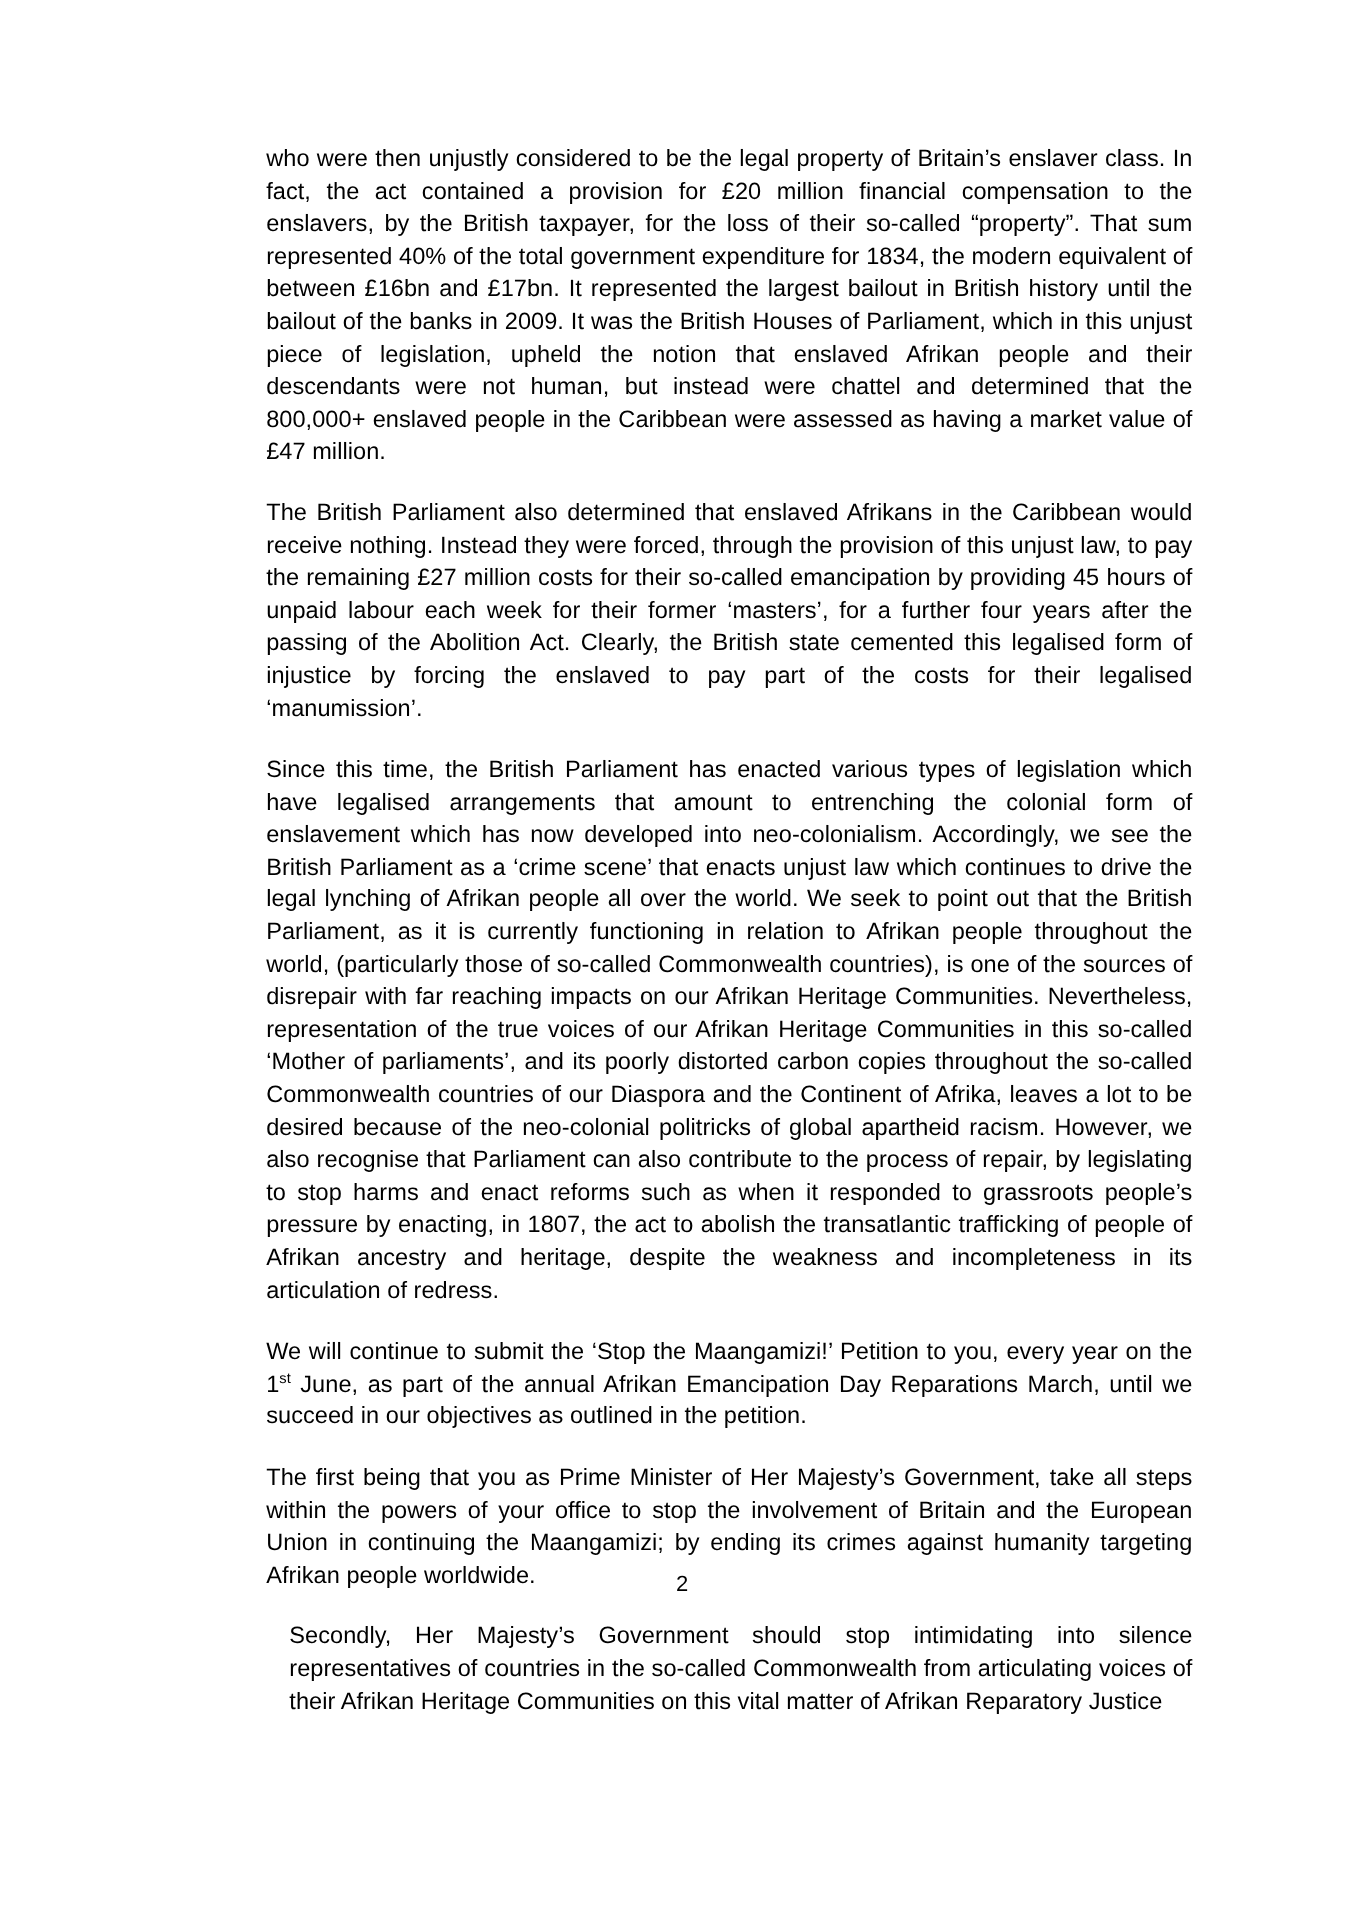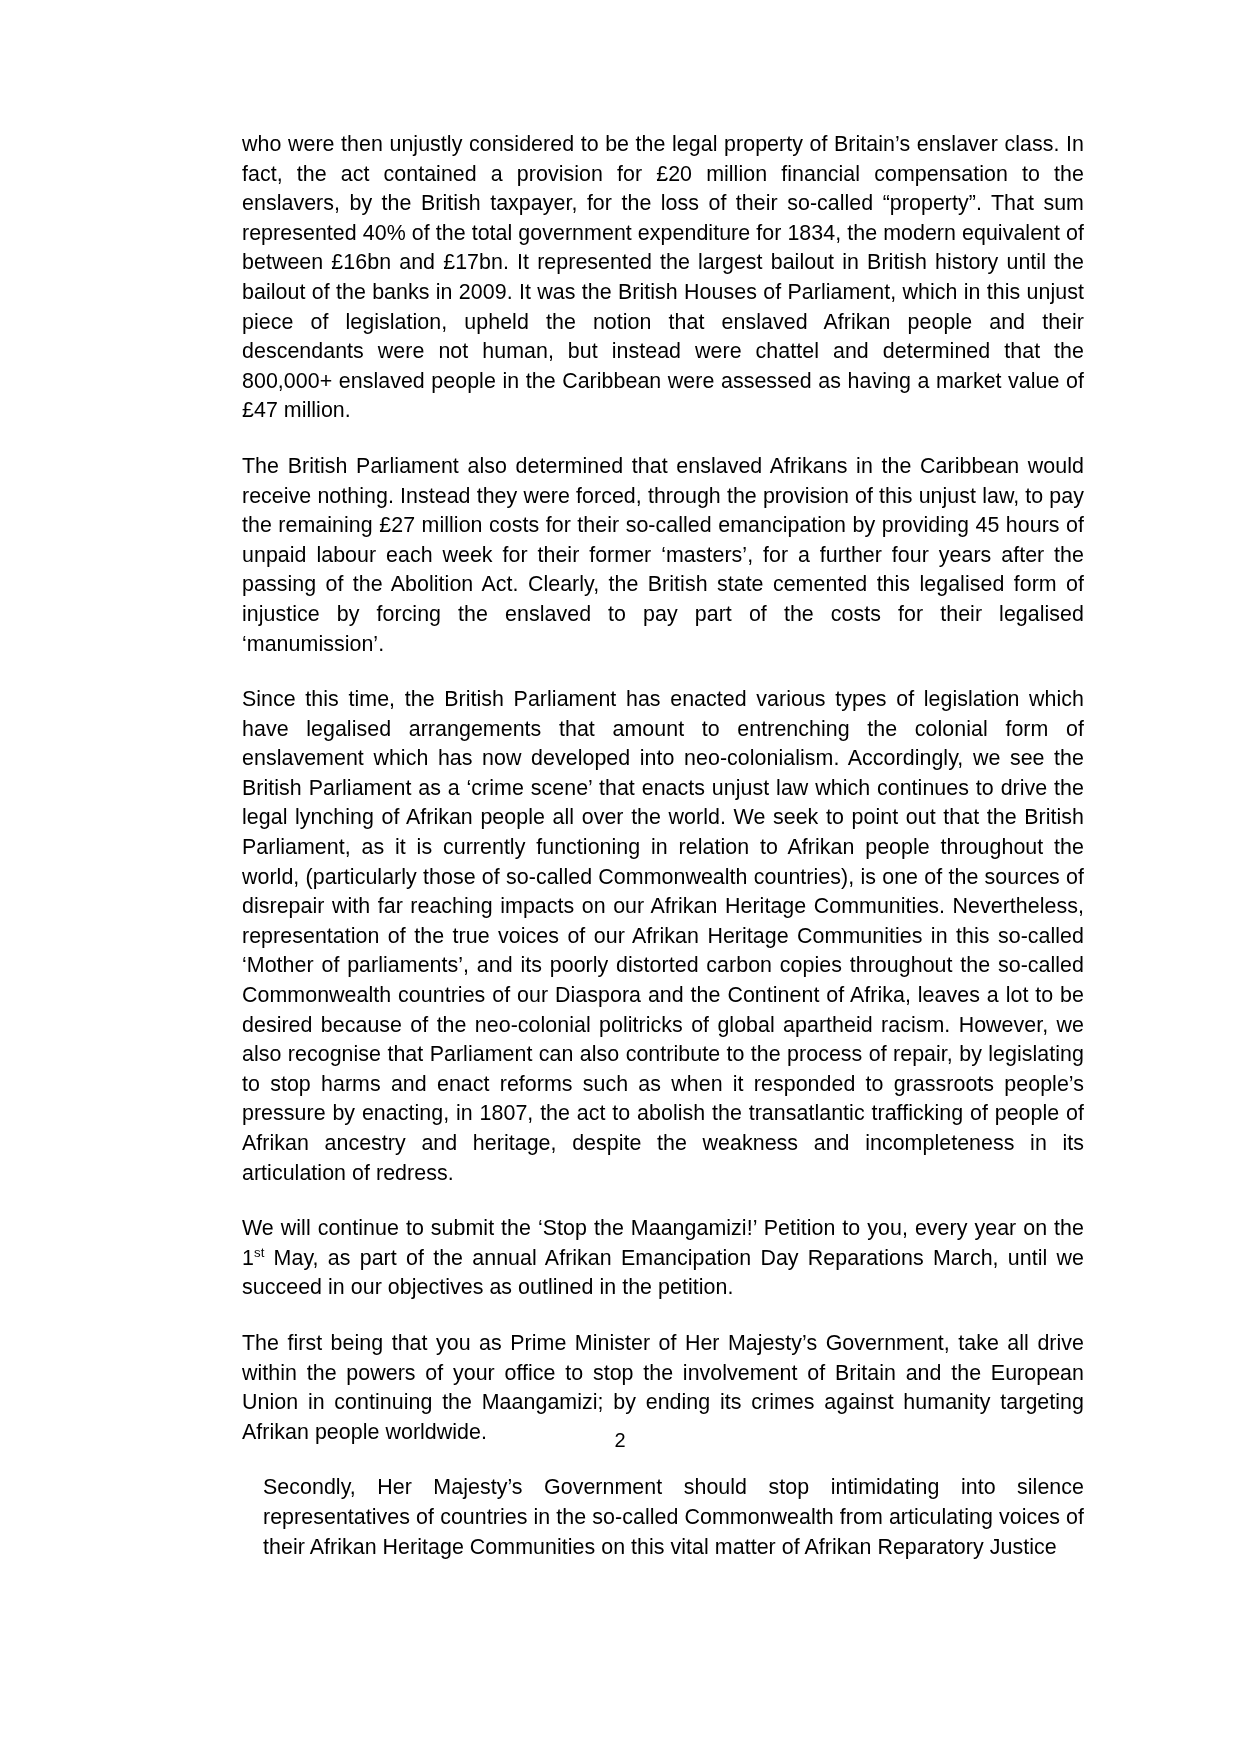--- a/index.html
+++ b/index.html
@@ -63,24 +63,24 @@
 
   <div class="content">
 
     <p class="para">who were then unjustly considered to be the legal property of Britain’s enslaver class. In fact, the act contained a provision for £20 million financial compensation to the enslavers, by the British taxpayer, for the loss of their so-called “property”. That sum represented 40% of the total government expenditure for 1834, the modern equivalent of between £16bn and £17bn. It represented the largest bailout in British history until the bailout of the banks in 2009. It was the British Houses of Parliament, which in this unjust piece of legislation, upheld the notion that enslaved Afrikan people and their descendants were not human, but instead were chattel and determined that the 800,000+ enslaved people in the Caribbean were assessed as having a market value of £47 million.</p>
 
     <p class="para">The British Parliament also determined that enslaved Afrikans in the Caribbean would receive nothing. Instead they were forced, through the provision of this unjust law, to pay the remaining £27 million costs for their so-called emancipation by providing 45 hours of unpaid labour each week for their former ‘masters’, for a further four years after the passing of the Abolition Act. Clearly, the British state cemented this legalised form of injustice by forcing the enslaved to pay part of the costs for their legalised ‘manumission’.</p>
 
     <p class="para">Since this time, the British Parliament has enacted various types of legislation which have legalised arrangements that amount to entrenching the colonial form of enslavement which has now developed into neo-colonialism. Accordingly, we see the British Parliament as a ‘crime scene’ that enacts unjust law which continues to drive the legal lynching of Afrikan people all over the world. We seek to point out that the British Parliament, as it is currently functioning in relation to Afrikan people throughout the world, (particularly those of so-called Commonwealth countries), is one of the sources of disrepair with far reaching impacts on our Afrikan Heritage Communities. Nevertheless, representation of the true voices of our Afrikan Heritage Communities in this so-called ‘Mother of parliaments’, and its poorly distorted carbon copies throughout the so-called Commonwealth countries of our Diaspora and the Continent of Afrika, leaves a lot to be desired because of the neo-colonial politricks of global apartheid racism. However, we also recognise that Parliament can also contribute to the process of repair, by legislating to stop harms and enact reforms such as when it responded to grassroots people’s pressure by enacting, in 1807, the act to abolish the transatlantic trafficking of people of Afrikan ancestry and heritage, despite the weakness and incompleteness in its articulation of redress.</p>
 
     <p class="para">
-      <span>We will continue to submit the ‘Stop the Maangamizi!’ Petition to you, every year on the 1</span><sup>st</sup><span> May, as part of the annual Afrikan Emancipation Day Reparations March, until we succeed in our objectives as outlined in the petition.</span>
+      <span>We will continue to submit the ‘Stop the Maangamizi!’ Petition to you, every year on the 1</span><sup>st</sup><span> June, as part of the annual Afrikan Emancipation Day Reparations March, until we succeed in our objectives as outlined in the petition.</span>
     </p>
 
-    <p class="para">The first being that you as Prime Minister of Her Majesty’s Government, take all drive within the powers of your office to stop the involvement of Britain and the European Union in continuing the Maangamizi; by ending its crimes against humanity targeting Afrikan people worldwide.</p>
+    <p class="para">The first being that you as Prime Minister of Her Majesty’s Government, take all steps within the powers of your office to stop the involvement of Britain and the European Union in continuing the Maangamizi; by ending its crimes against humanity targeting Afrikan people worldwide.</p>
 
     <p class="para">Secondly, Her Majesty’s Government should stop intimidating into silence representatives of countries in the so-called Commonwealth from articulating voices of their Afrikan Heritage Communities on this vital matter of Afrikan Reparatory Justice</p>
 
   </div>
 
   <div class="page-number">2</div>
 
 </div>
 
 </body></html>

